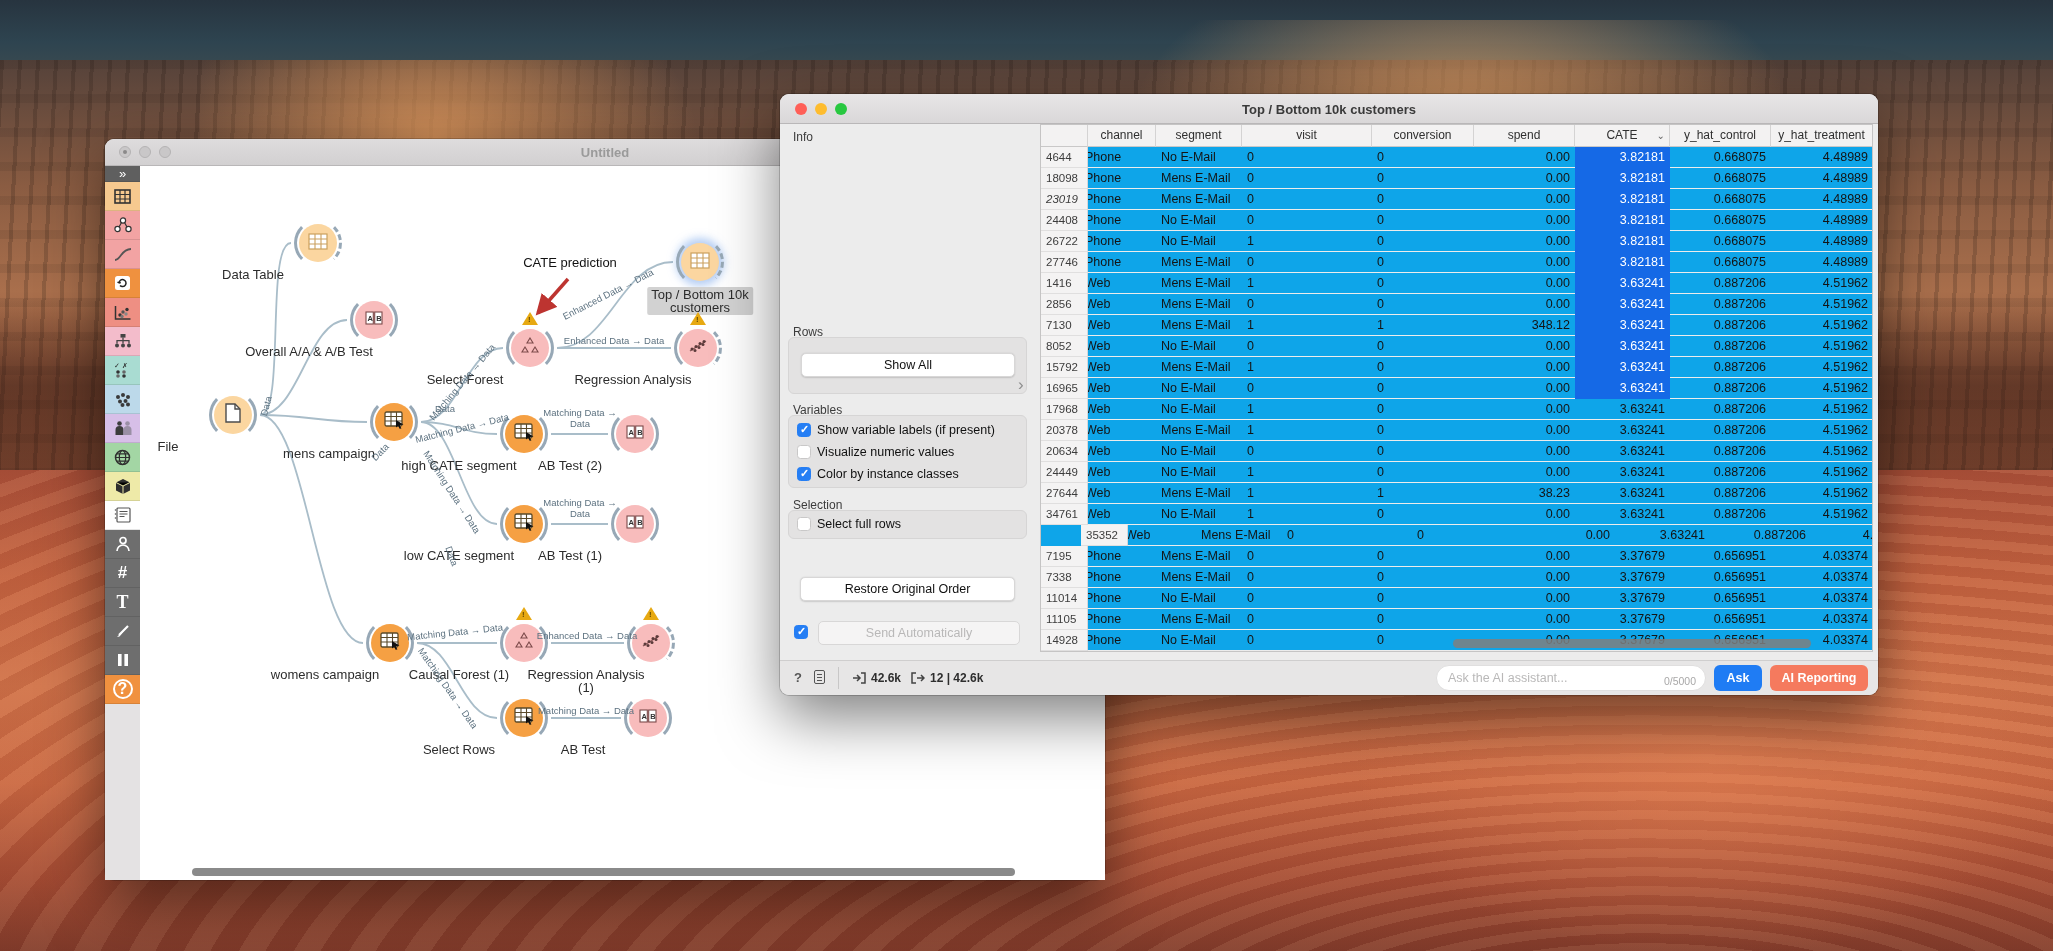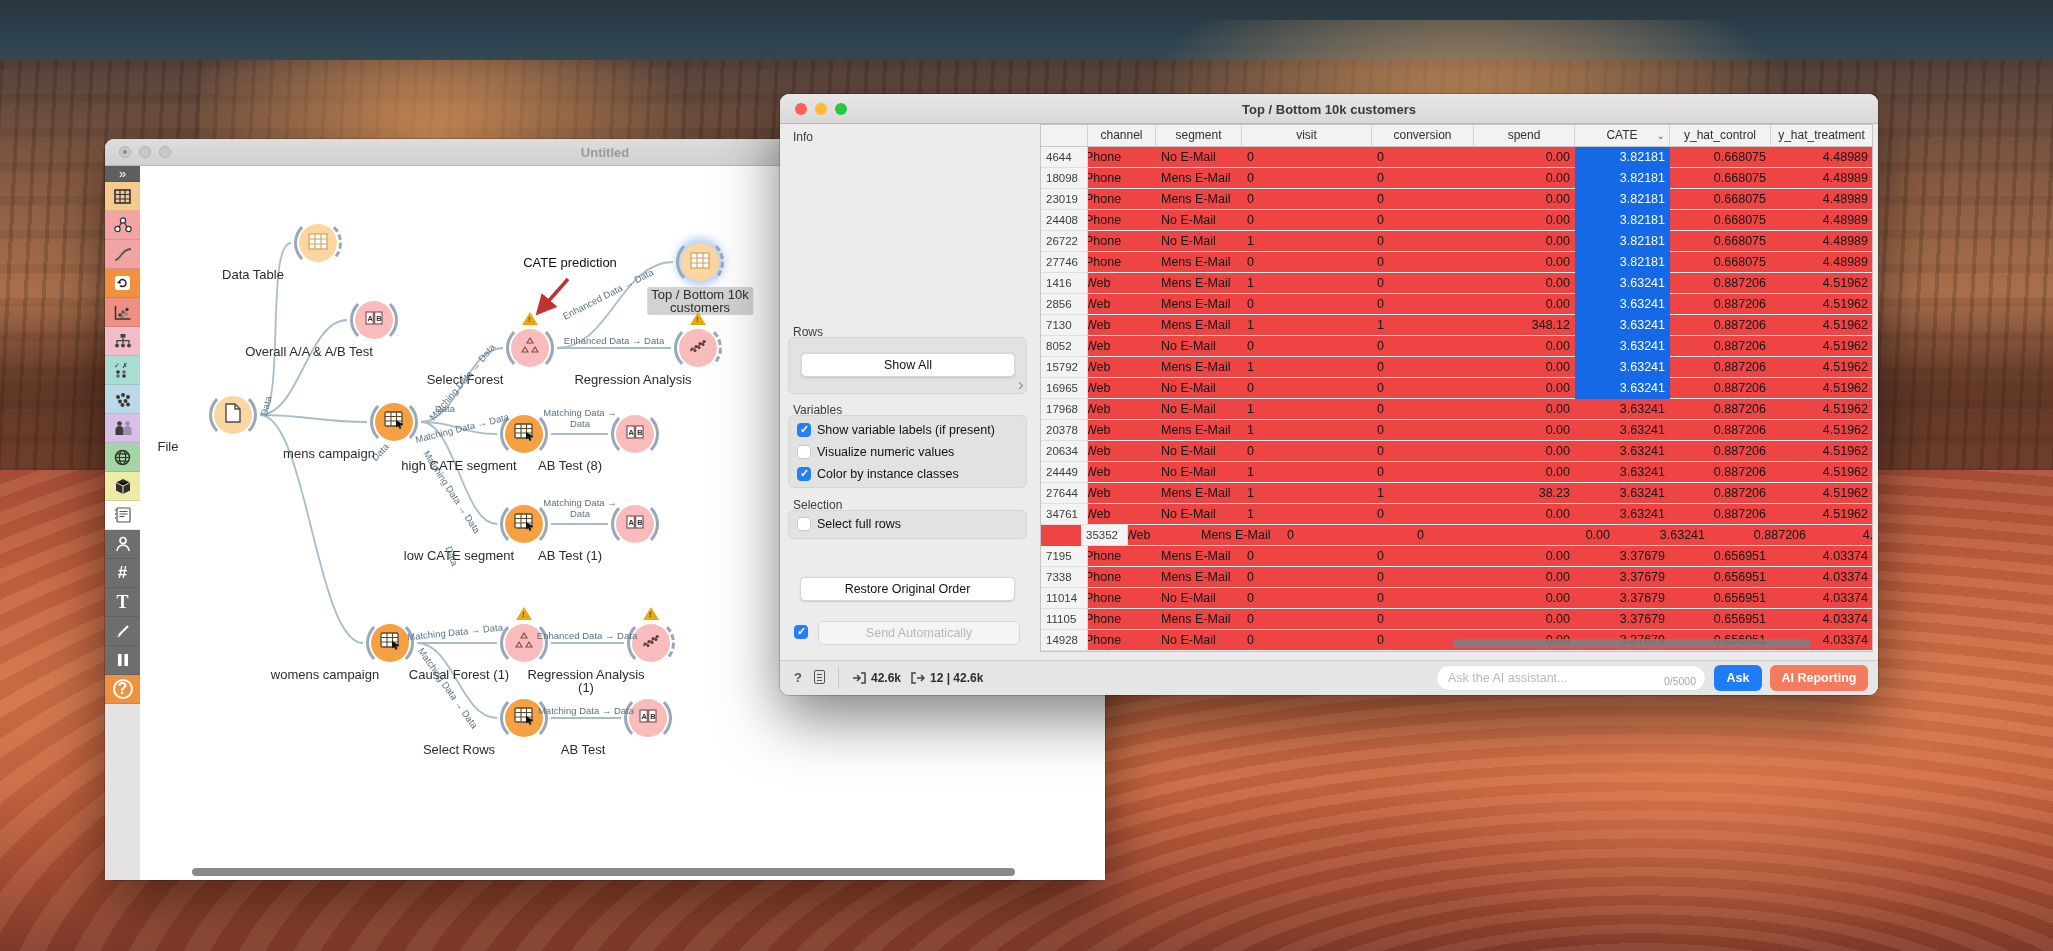--- a/index.html
+++ b/index.html
@@ -75,21 +75,21 @@
   .info-text { position:absolute; font-size:12.5px; color:#111; line-height:18.5px; white-space:pre-line; }
   .mac-btn { position:absolute; background:#ffffff; border:1px solid #d8d7d7; border-radius:5px;
     font-size:12.5px; color:#111; text-align:center; box-shadow:0 .5px 1.5px rgba(0,0,0,.15); line-height:23px; cursor:default; }
   .mac-btn.disabled { background:#f5f4f4; color:#b9b8b8; box-shadow:none; }
   .chk-row { position:absolute; display:flex; align-items:center; gap:6px; font-size:12.5px; color:#111; }
   .chk { width:14px; height:14px; border-radius:3.5px; border:1px solid #c9c8c8; background:#fff; position:relative; flex:none; }
   .chk.on { background:#257ef4; border-color:#257ef4; }
   .chk.on:after { content:"✓"; position:absolute; left:2px; top:-1px; color:#fff; font-size:11px; font-weight:bold; }
   #collapse-chevron { position:absolute; font-size:17px; color:#8e8e8e; cursor:default; }
 
-  #grid { position:absolute; background:#ef4444; border:1px solid #c5c4c4; overflow:hidden; }
+  #grid { position:absolute; background:#0ea5e9; border:1px solid #c5c4c4; overflow:hidden; }
   .hdr-row { position:absolute; left:0; top:0; height:22px; width:100%; background:#f3f2f2; border-bottom:1px solid #c9c8c8; display:flex; }
   .hdr-cell { height:22px; font-size:12px; color:#2f2f2f; text-align:center; line-height:21px;
     border-right:1px solid #d4d3d3; position:relative; flex:none; }
   .hdr-chev { position:absolute; right:4px; top:0; font-size:10px; color:#666; }
   .t-row { position:absolute; left:0; height:21px; width:100%; display:flex; }
   .t-cell { height:21px; font-size:12.5px; color:#141414; line-height:20px; flex:none; overflow:hidden;
     border-bottom:1px solid #ececec; padding:0 5px; white-space:nowrap; }
   .c-rownum { background:#f4f3f3; color:#3c3c3c; border-right:1px solid #d8d7d7; border-bottom:1px solid #e0dfdf; font-size:11.5px; }
   .num { text-align:right; }
   .clip span { display:inline-block; margin-left:-8px; }
@@ -381,21 +381,21 @@
         <div class="node" style="left: 495px; top: 268px; background: rgb(248, 188, 188);">
           <div class="ear ear-l"></div>
           <div class="ear ear-r"></div>
           <div><svg width="18" height="14" viewBox="0 0 18 14">
               <rect x="1" y="1" width="7.3" height="12" fill="#fff" stroke="#7c4a4a" stroke-width="1.1"></rect>
               <rect x="9.7" y="1" width="7.3" height="12" fill="#fff" stroke="#7c4a4a" stroke-width="1.1"></rect>
               <text x="2.6" y="9.8" font-size="7.5" fill="#333" font-weight="bold">A</text>
               <text x="11.2" y="9.8" font-size="7.5" fill="#333" font-weight="bold">B</text>
             </svg></div>
         </div>
-        <div class="node-label" style="left: 495px; top: 293px; position: absolute;">AB Test (8)</div>
+        <div class="node-label" style="left: 495px; top: 293px; position: absolute;">AB Test (2)</div>
         <div class="node" style="left: 384px; top: 358px; background: rgb(245, 160, 67);">
           <div class="ear ear-l"></div>
           <div class="ear ear-r"></div>
           <div><svg width="21" height="18" viewBox="0 0 21 18">
               <rect x="1" y="1" width="17" height="14" rx="1.5" fill="#fff" stroke="#5a4a2a" stroke-width="1.3"></rect>
               <path d="M1,5.5 h17 M1,10 h17 M7,1 v14 M12.5,1 v14" stroke="#5a4a2a" stroke-width="1.1"></path>
               <path d="M12,9 L19.5,13.5 L15.8,14.2 L17.4,17.4 L15.6,17.8 L14.2,14.8 L12,16.5 Z" fill="#111"></path>
             </svg></div>
         </div>
         <div class="node-label" style="left: 384px; top: 383px; position: absolute;">low CATE segment</div>
@@ -575,21 +575,21 @@
           <div class="t-cell clip" style="width: 68px;"><span>Phone</span></div>
           <div class="t-cell" style="width: 86px;">Mens E-Mail</div>
           <div class="t-cell" style="width: 130px;">0</div>
           <div class="t-cell" style="width: 102px;">0</div>
           <div class="t-cell num" style="width: 101px;">0.00</div>
           <div class="t-cell num cate-sel" style="width: 95px;">3.82181</div>
           <div class="t-cell num" style="width: 101px;">0.668075</div>
           <div class="t-cell num" style="width: 102px;">4.48989</div>
         </div>
         <div class="t-row" style="top: 64px;">
-          <div class="t-cell c-rownum" style="width: 47px;">23019</div>
+          <div class="t-cell c-rownum" style="width: 47px; font-style: italic;">23019</div>
           <div class="t-cell clip" style="width: 68px;"><span>Phone</span></div>
           <div class="t-cell" style="width: 86px;">Mens E-Mail</div>
           <div class="t-cell" style="width: 130px;">0</div>
           <div class="t-cell" style="width: 102px;">0</div>
           <div class="t-cell num" style="width: 101px;">0.00</div>
           <div class="t-cell num cate-sel" style="width: 95px;">3.82181</div>
           <div class="t-cell num" style="width: 101px;">0.668075</div>
           <div class="t-cell num" style="width: 102px;">4.48989</div>
         </div>
         <div class="t-row" style="top: 85px;">

